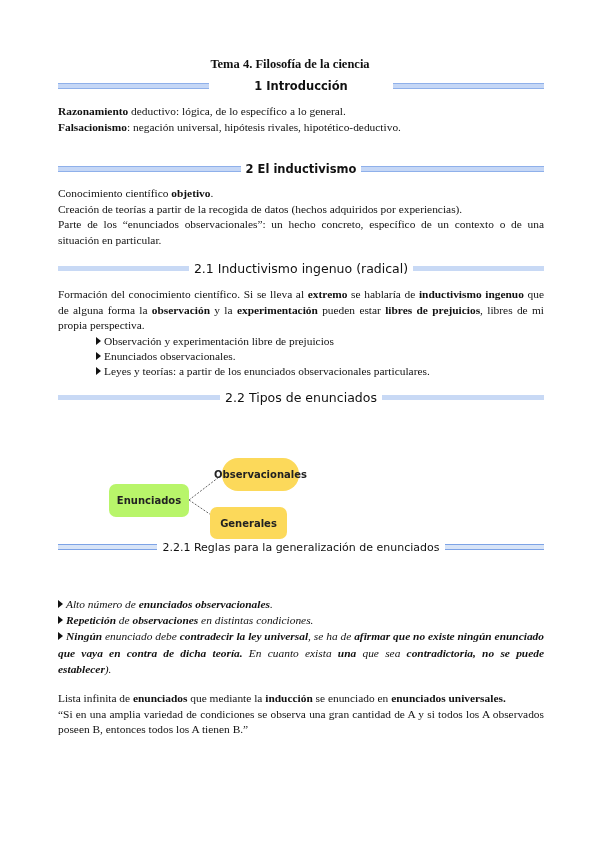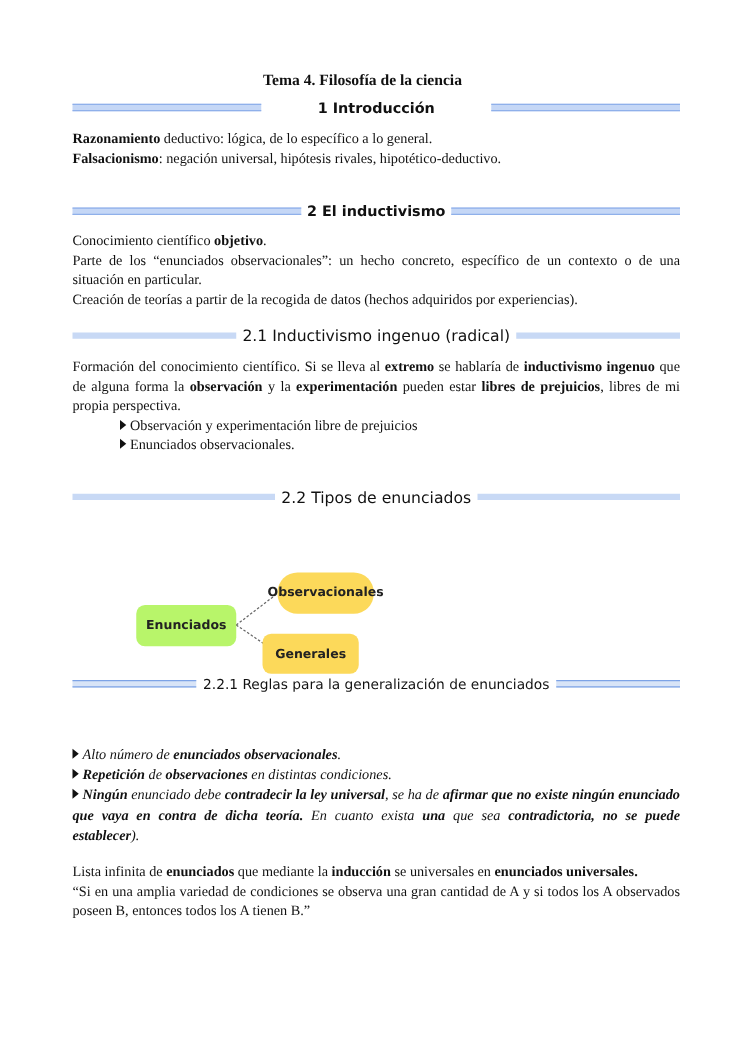--- a/index.html
+++ b/index.html
@@ -47,35 +47,36 @@
     <p><b>Falsacionismo</b><span>: negación universal, hipótesis rivales, hipotético-deductivo.</span></p>
   </div>
 
   <div class="hbar h1" style="top:162px;">
     <div class="line"></div>
     <span class="lab">2 El inductivismo</span>
     <div class="line"></div>
   </div>
   <div class="para" style="top:186px;">
     <p><span>Conocimiento científico </span><b>objetivo</b><span>.</span></p>
+    <p>Creación de teorías a partir de la recogida de datos (hechos adquiridos por experiencias).</p>
     <p>Parte de los “enunciados observacionales”: un hecho concreto, específico de un contexto o de una situación en particular.</p>
-    <p>Creación de teorías a partir de la recogida de datos (hechos adquiridos por experiencias).</p>
   </div>
 
   <div class="hbar h2" style="top:261px;">
     <div class="line"></div>
     <span class="lab">2.1 Inductivismo ingenuo (radical)</span>
     <div class="line"></div>
   </div>
   <div class="para" style="top:287px;">
     <p><span>Formación del conocimiento científico. Si se lleva al </span><b>extremo</b><span> se hablaría de </span><b>inductivismo ingenuo</b><span> que de alguna forma la </span><b>observación</b><span> y la </span><b>experimentación</b><span> pueden estar </span><b>libres de prejuicios</b><span>, libres de mi propia perspectiva.</span></p>
   </div>
   <div class="bul" style="top:334px;">
     <div><span class="tri"></span><span>Observación y experimentación libre de prejuicios</span></div>
     <div><span class="tri"></span><span>Enunciados observacionales.</span></div>
+    <div><span class="tri"></span><span>Leyes y teorías: a partir de los enunciados observacionales particulares.</span></div>
   </div>
 
   <div class="hbar h2" style="top:390px;">
     <div class="line"></div>
     <span class="lab">2.2 Tipos de enunciados</span>
     <div class="line"></div>
   </div>
 
   <div>
     <svg class="conn" width="600" height="848">
@@ -92,17 +93,17 @@
     <span class="lab">2.2.1 Reglas para la generalización de enunciados</span>
     <div class="line"></div>
   </div>
   <div class="para" style="top:597px;font-style:italic;">
     <p><span class="tri"></span><span>Alto número de </span><b>enunciados observacionales</b><span>.</span></p>
     <p><span class="tri"></span><b>Repetición</b><span> de </span><b>observaciones</b><span> en distintas condiciones.</span></p>
     <p style="line-height:16.5px;"><span class="tri"></span><b>Ningún</b><span> enunciado debe </span><b>contradecir la ley universal</b><span>, se ha de </span><b>afirmar que no existe ningún enunciado que vaya en contra de dicha teoría.</b><span> En cuanto exista </span><b>una</b><span> que sea </span><b>contradictoria, no se puede establecer</b><span>).</span></p>
   </div>
 
   <div class="para" style="top:691px;">
-    <p><span>Lista infinita de </span><b>enunciados</b><span> que mediante la </span><b>inducción</b><span> se universales en </span><b>enunciados universales.</b></p>
+    <p><span>Lista infinita de </span><b>enunciados</b><span> que mediante la </span><b>inducción</b><span> se enunciado en </span><b>enunciados universales.</b></p>
     <p>“Si en una amplia variedad de condiciones se observa una gran cantidad de A y si todos los A observados poseen B, entonces todos los A tienen B.”</p>
   </div>
 
 </div>
 
 </body></html>

